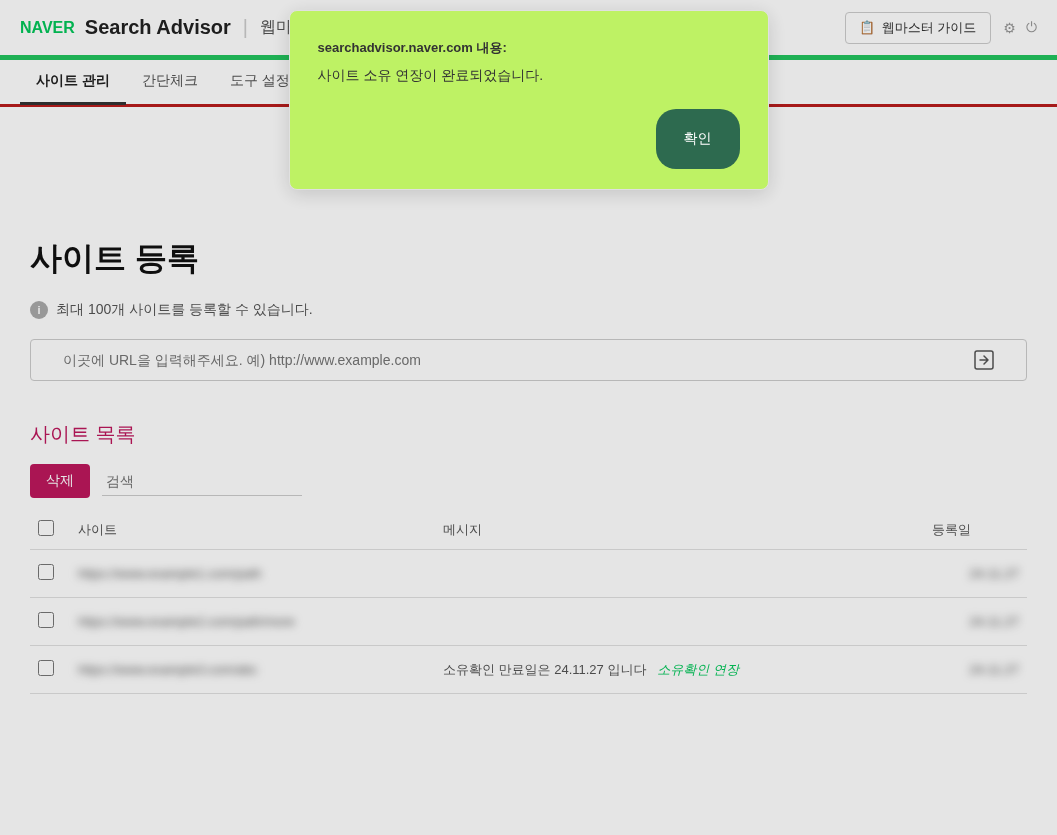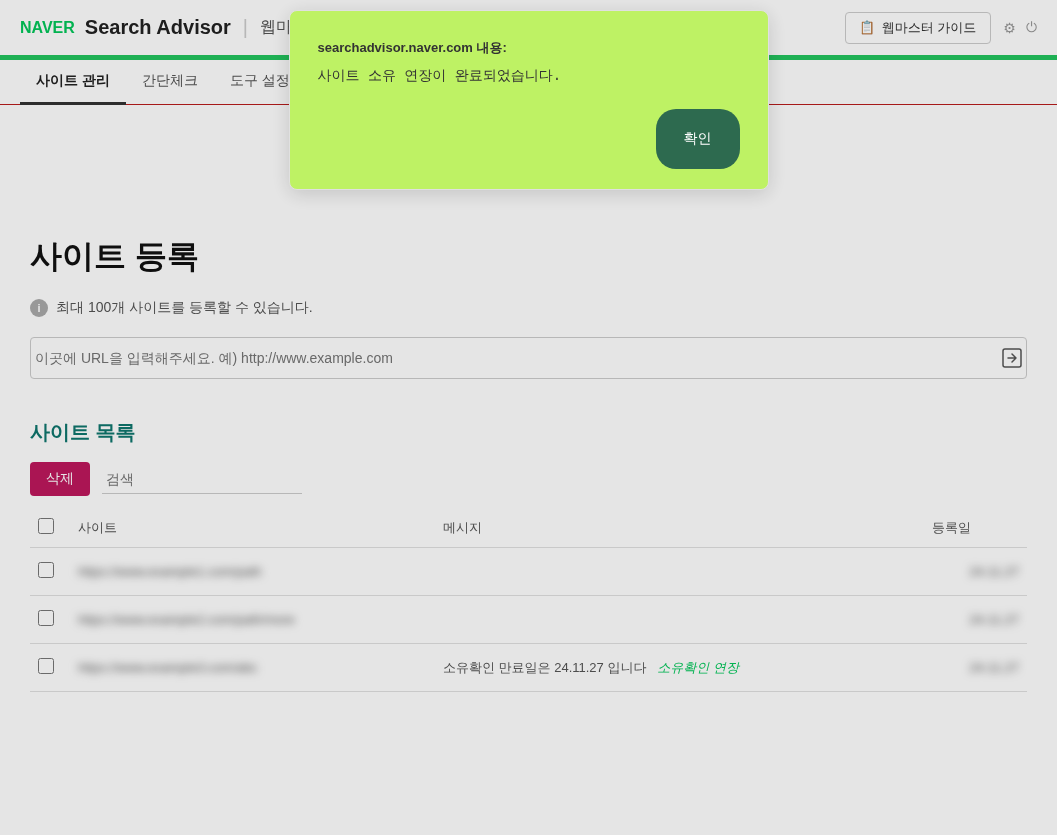--- a/index.html
+++ b/index.html
@@ -55,21 +55,21 @@
     .header-icons {
       display: flex;
       align-items: center;
       gap: 10px;
       color: #999;
     }
 
     
     .nav-tabs {
       display: flex;
-      border-bottom: 1px solid #b91c1c;
+      border-bottom: 3px solid #b91c1c;
       padding: 0 20px;
     }
     .nav-tab {
       padding: 12px 16px;
       cursor: pointer;
       font-size: 14px;
       color: #555;
       border-bottom: 3px solid transparent;
       margin-bottom: -1px;
     }
@@ -131,21 +131,21 @@
       font-weight: bold;
       flex-shrink: 0;
     }
 
     
     .url-input-container {
       display: flex;
       align-items: center;
       border: 1px solid #ccc;
       border-radius: 4px;
-      padding: 10px 4px;
+      padding: 10px 32px;
       margin-bottom: 40px;
       background: #fff;
     }
     .url-input {
       flex: 1;
       border: none;
       outline: none;
       font-size: 14px;
       color: #999;
       background: transparent;
@@ -155,23 +155,23 @@
       border: none;
       cursor: pointer;
       color: #555;
       display: flex;
       align-items: center;
     }
 
     
     .section-title {
       font-size: 20px;
-      font-weight: bold;
+      font-weight: normal;
       margin-bottom: 16px;
-      color: #0f766e;
+      color: #be185d;
     }
 
     .list-controls {
       display: flex;
       align-items: center;
       gap: 12px;
       margin-bottom: 12px;
     }
     .delete-btn {
       background: #be185d;
@@ -267,21 +267,20 @@
     .dialog-origin {
       font-size: 13px;
       color: #333;
       font-weight: bold;
       margin-bottom: 10px;
     }
     .dialog-message {
       font-size: 14px;
       color: #333;
       margin-bottom: 24px;
-      font-family: Liberation Mono, monospace;
     }
     .dialog-actions {
       display: flex;
       justify-content: flex-end;
     }
     .confirm-btn {
       background: #2d6a4f;
       color: #fff;
       border: none;
       border-radius: 20px;

